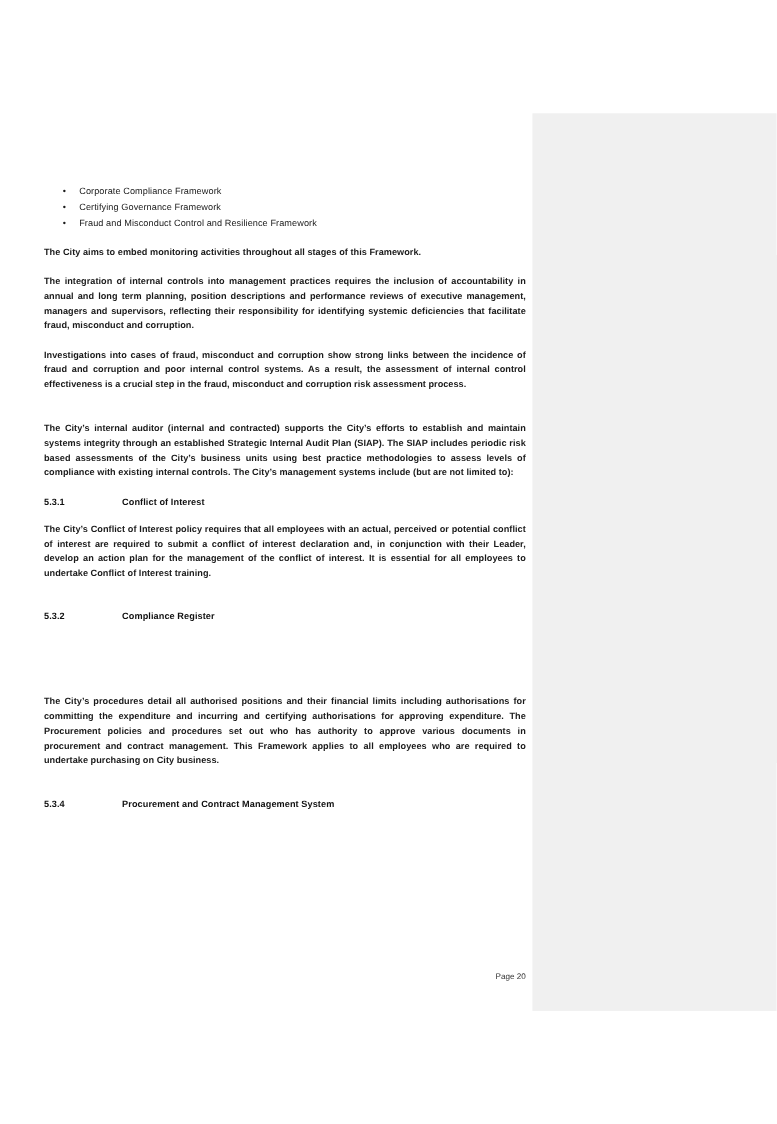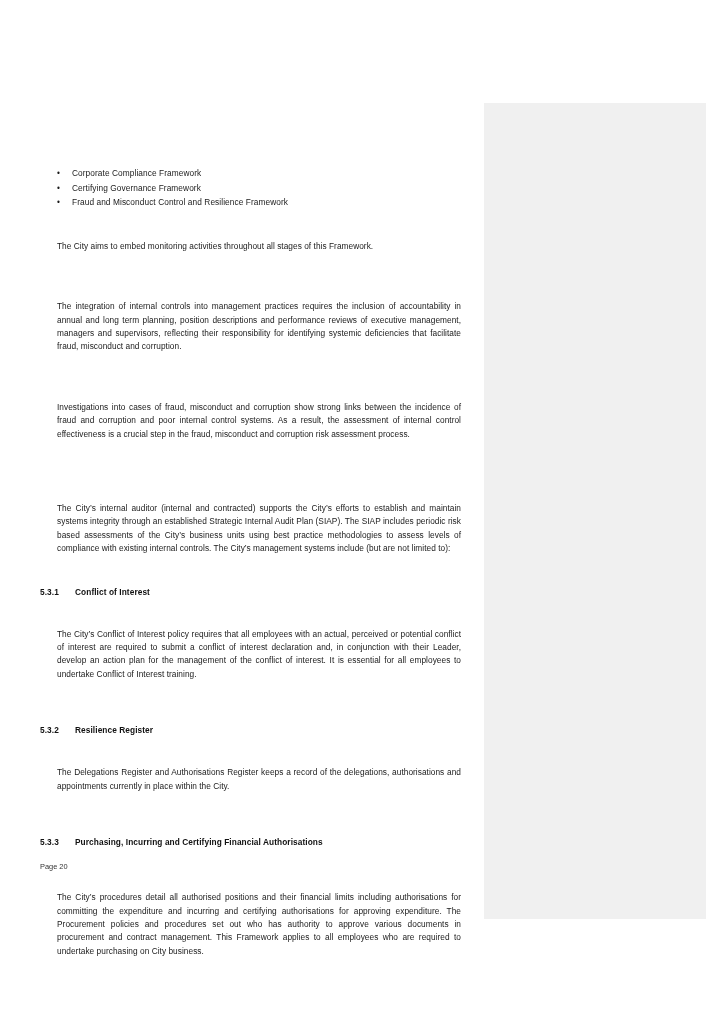--- a/index.html
+++ b/index.html
@@ -61,51 +61,53 @@
     left: 17px;
     top: 0;
     font-size: 8.3px;
     line-height: 14.6px;
   }
 
   p.body-para {
     font-size: 8.3px;
     line-height: 13.4px;
     color: #1a1a1a;
-    margin: 17px;
+    margin: 0;
     text-align: justify;
     letter-spacing: 0.005em;
+    font-weight: bold;
   }
   .spacer-md { height: 13px; }
   .spacer-lg { height: 27px; }
   .spacer-head { height: 13px; }
 
   h3.section-heading {
     font-size: 8.3px;
     line-height: 12px;
     font-weight: bold;
     color: #111111;
     margin: 0;
     display: block;
     letter-spacing: 0.01em;
   }
   h3.section-heading .sec-num {
     display: inline-block;
     width: 35px;
   }
   h3.section-heading .sec-title {
     display: inline;
+    margin-left: 36px;
   }
 
   #page-footer {
     position: absolute;
     left: 40px;
-    top: 862px;
+    top: 883px;
     width: 438px;
-    text-align: left;
+    text-align: right;
     font-size: 7.4px;
     line-height: 10px;
     color: #333333;
   }
 </style>
 </head>
 <body>
 
 <div id="gray-panel"></div>
 
@@ -144,38 +146,37 @@
       <span class="sec-num">5.3.1</span><span class="sec-title">Conflict of Interest</span>
     </h3>
 
     <div class="spacer-md"></div>
     <p class="body-para">The City’s Conflict of Interest policy requires that all employees with an actual, perceived or potential conflict of interest are required to submit a conflict of interest declaration and, in conjunction with their Leader, develop an action plan for the management of the conflict of interest. It is essential for all employees to undertake Conflict of Interest training.</p>
 
     <div class="spacer-md"></div>
 
     <div class="spacer-head"></div>
     <h3 class="section-heading">
-      <span class="sec-num">5.3.2</span><span class="sec-title">Resilience Register</span>
+      <span class="sec-num">5.3.2</span><span class="sec-title">Compliance Register</span>
     </h3>
 
     <div class="spacer-md"></div>
-    <p class="body-para">The Delegations Register and Authorisations Register keeps a record of the delegations, authorisations and appointments currently in place within the City.</p>
 
     <div class="spacer-md"></div>
 
     <div class="spacer-head"></div>
-    <h3 class="section-heading">
-      <span class="sec-num">5.3.3</span><span class="sec-title">Purchasing, Incurring and Certifying Financial Authorisations</span>
-    </h3>
 
     <div class="spacer-md"></div>
 
     <div class="spacer-md"></div>
     <p class="body-para">The City’s procedures detail all authorised positions and their financial limits including authorisations for committing the expenditure and incurring and certifying authorisations for approving expenditure. The Procurement policies and procedures set out who has authority to approve various documents in procurement and contract management. This Framework applies to all employees who are required to undertake purchasing on City business.</p>
 
     <div class="spacer-lg"></div>
+    <h3 class="section-heading">
+      <span class="sec-num">5.3.4</span><span class="sec-title">Procurement and Contract Management System</span>
+    </h3>
 
   </div>
 
   <div id="page-footer">
     <span>Page 20</span>
   </div>
 </div>
 
 </body></html>

